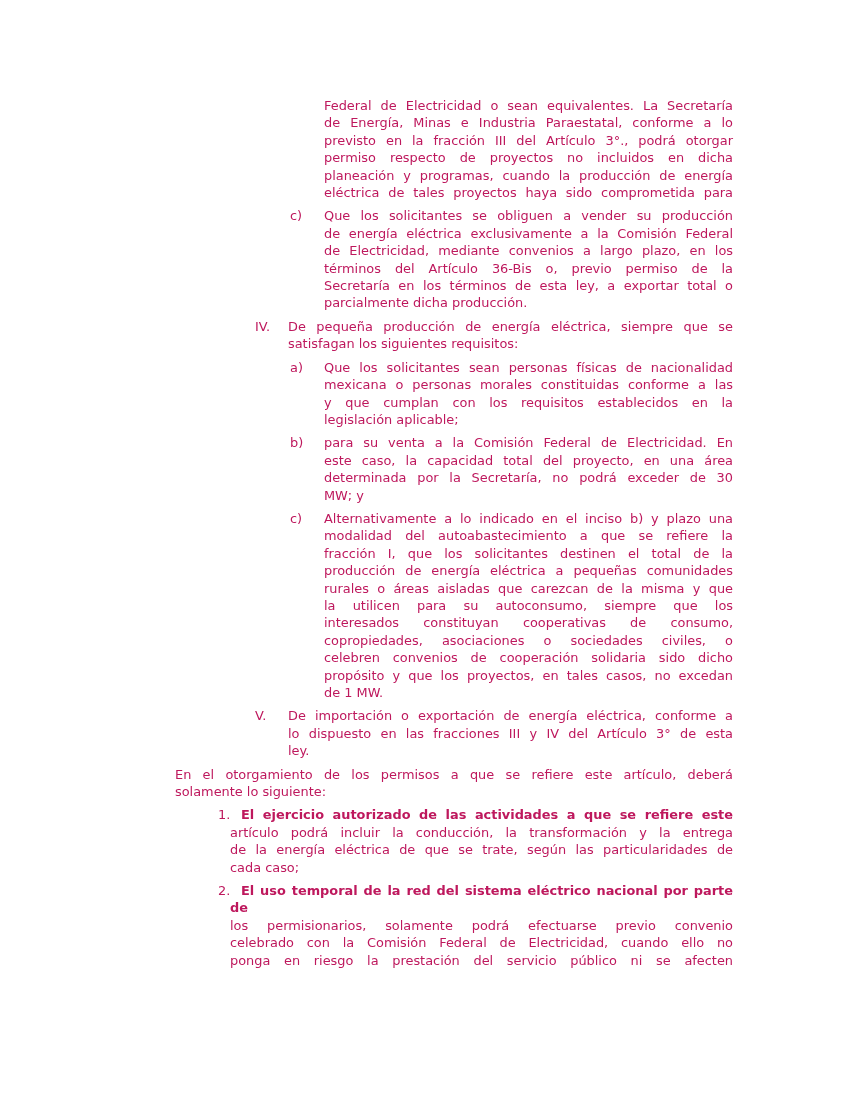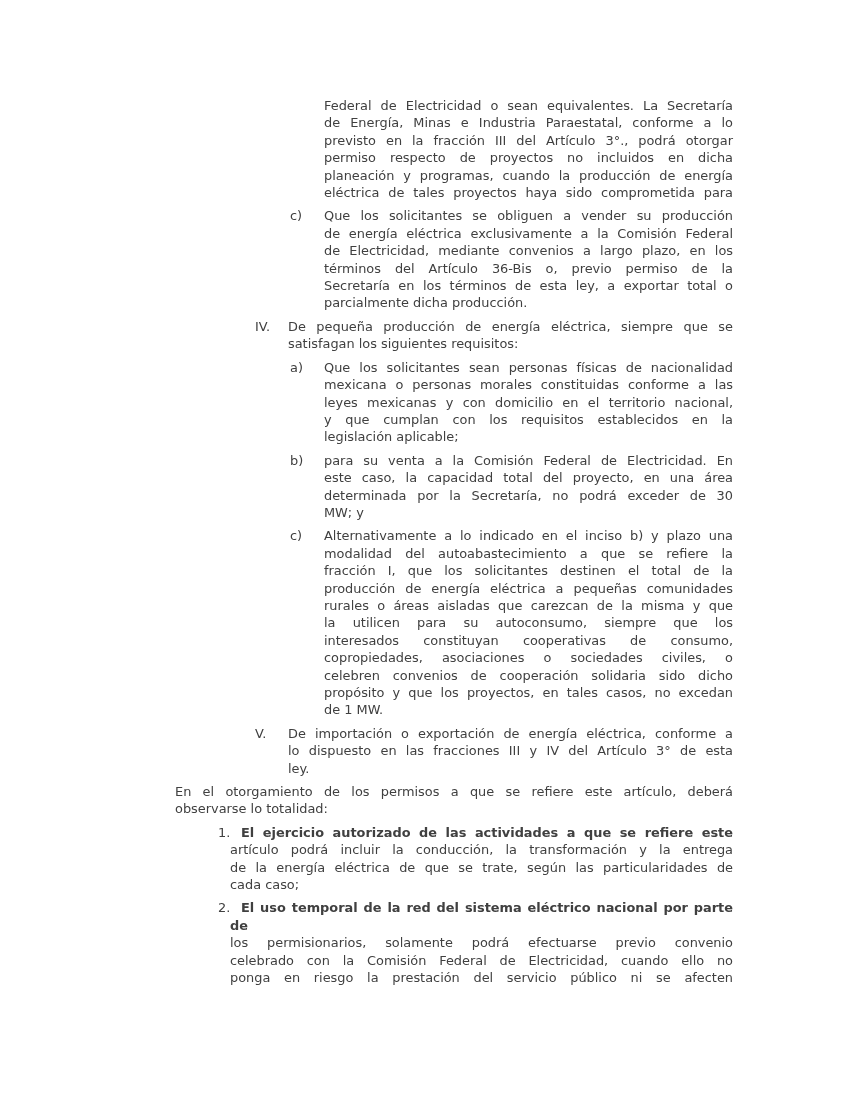--- a/index.html
+++ b/index.html
@@ -5,21 +5,21 @@
   html, body {
     margin: 0;
     padding: 0;
     background: #ffffff;
   }
   .page {
     position: relative;
     width: 850px;
     height: 1100px;
     background: #ffffff;
-    color: #404040;
+    color: #be185d;
     font-family: "DejaVu Sans", "Liberation Sans", sans-serif;
     font-size: 12.9px;
     line-height: 17.4px;
     overflow: hidden;
   }
   .content {
     padding-top: 97px;
   }
   .blk {
     position: relative;
@@ -79,21 +79,20 @@
       </div>
       <div class="blk roman">
         <span class="label">IV.</span>
         <div class="line">De pequeña producción de energía eléctrica, siempre que se</div>
         <div class="line last">satisfagan los siguientes requisitos:</div>
       </div>
       <div class="blk letter">
         <span class="label">a)</span>
         <div class="line">Que los solicitantes sean personas físicas de nacionalidad</div>
         <div class="line">mexicana o personas morales constituidas conforme a las</div>
-        <div class="line">leyes mexicanas y con domicilio en el territorio nacional,</div>
         <div class="line">y que cumplan con los requisitos establecidos en la</div>
         <div class="line last">legislación aplicable;</div>
       </div>
       <div class="blk letter">
         <span class="label">b)</span>
         <div class="line">para su venta a la Comisión Federal de Electricidad. En</div>
         <div class="line">este caso, la capacidad total del proyecto, en una área</div>
         <div class="line">determinada por la Secretaría, no podrá exceder de 30</div>
         <div class="line last">MW; y</div>
       </div>
@@ -112,21 +111,21 @@
         <div class="line last">de 1 MW.</div>
       </div>
       <div class="blk roman">
         <span class="label">V.</span>
         <div class="line">De importación o exportación de energía eléctrica, conforme a</div>
         <div class="line">lo dispuesto en las fracciones III y IV del Artículo 3° de esta</div>
         <div class="line last">ley.</div>
       </div>
       <div class="blk body">
         <div class="line">En el otorgamiento de los permisos a que se refiere este artículo, deberá</div>
-        <div class="line last">observarse lo totalidad:</div>
+        <div class="line last">solamente lo siguiente:</div>
       </div>
       <div class="blk number">
         <span class="label">1.</span>
         <div class="line">El ejercicio autorizado de las actividades a que se refiere este</div>
         <div class="line">artículo podrá incluir la conducción, la transformación y la entrega</div>
         <div class="line">de la energía eléctrica de que se trate, según las particularidades de</div>
         <div class="line last">cada caso;</div>
       </div>
       <div class="blk number">
         <span class="label">2.</span>

